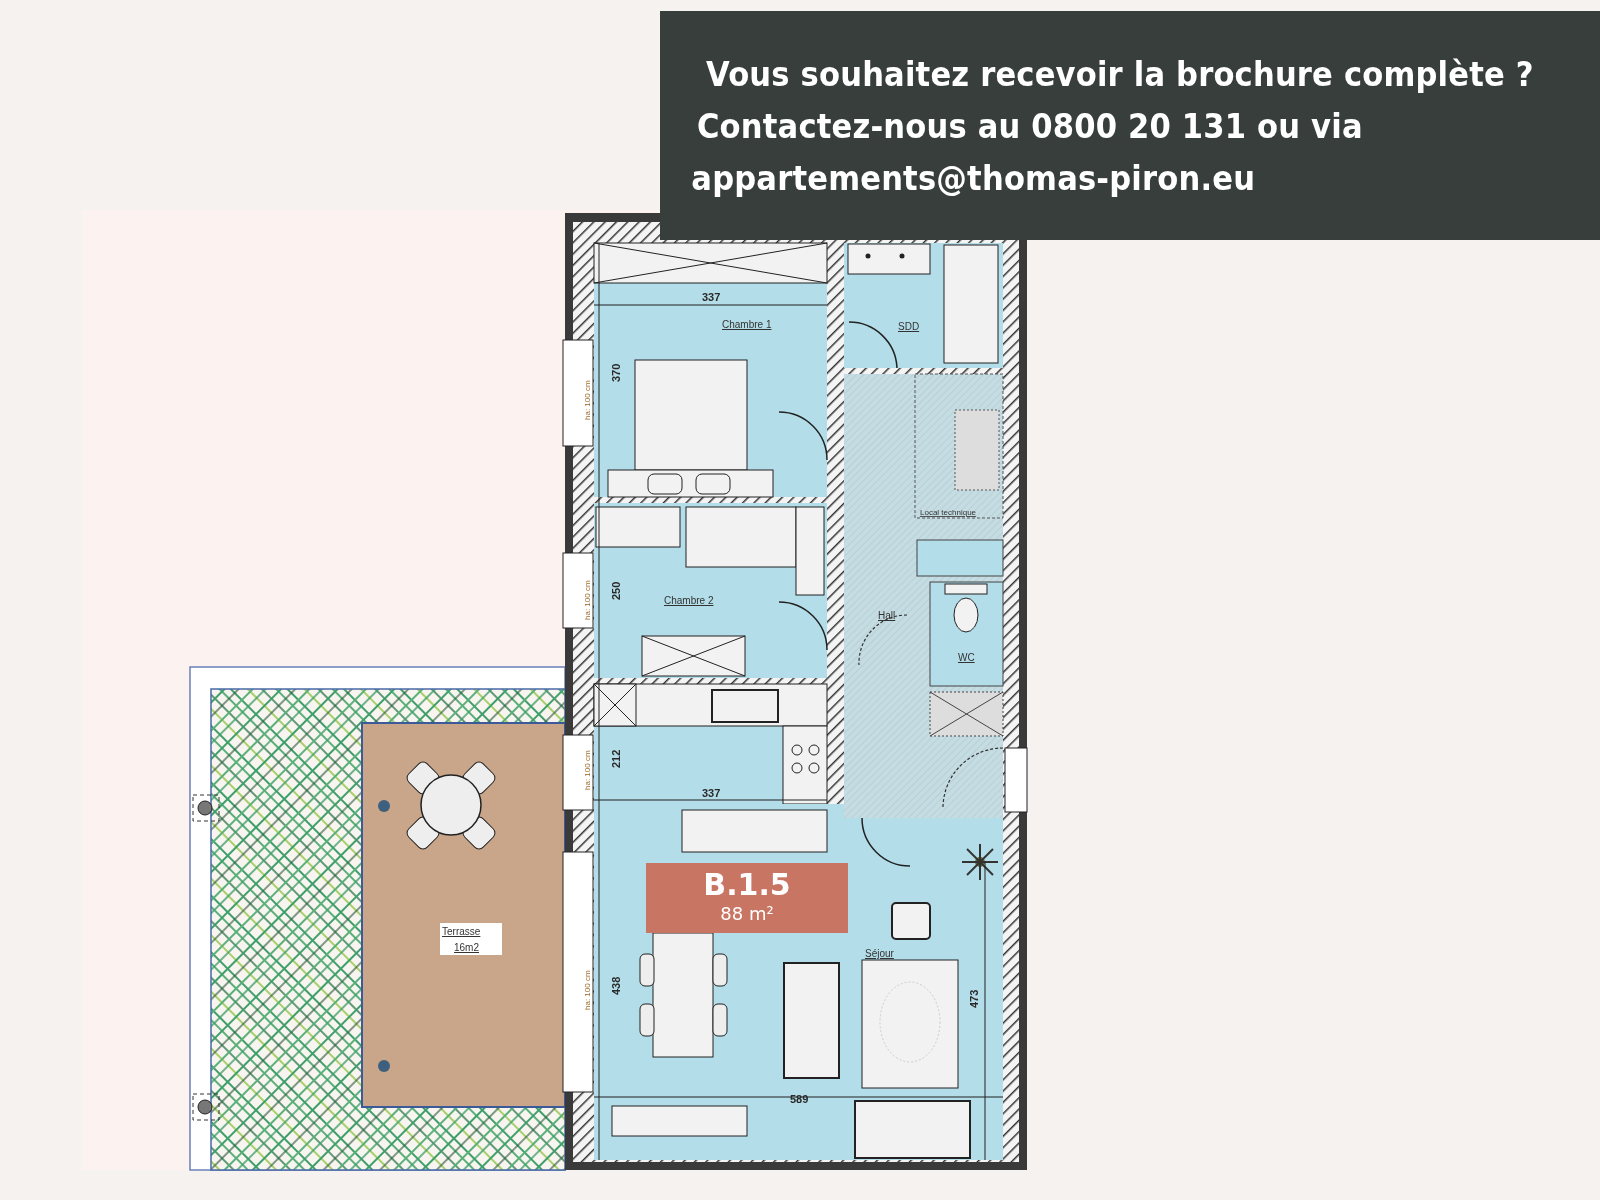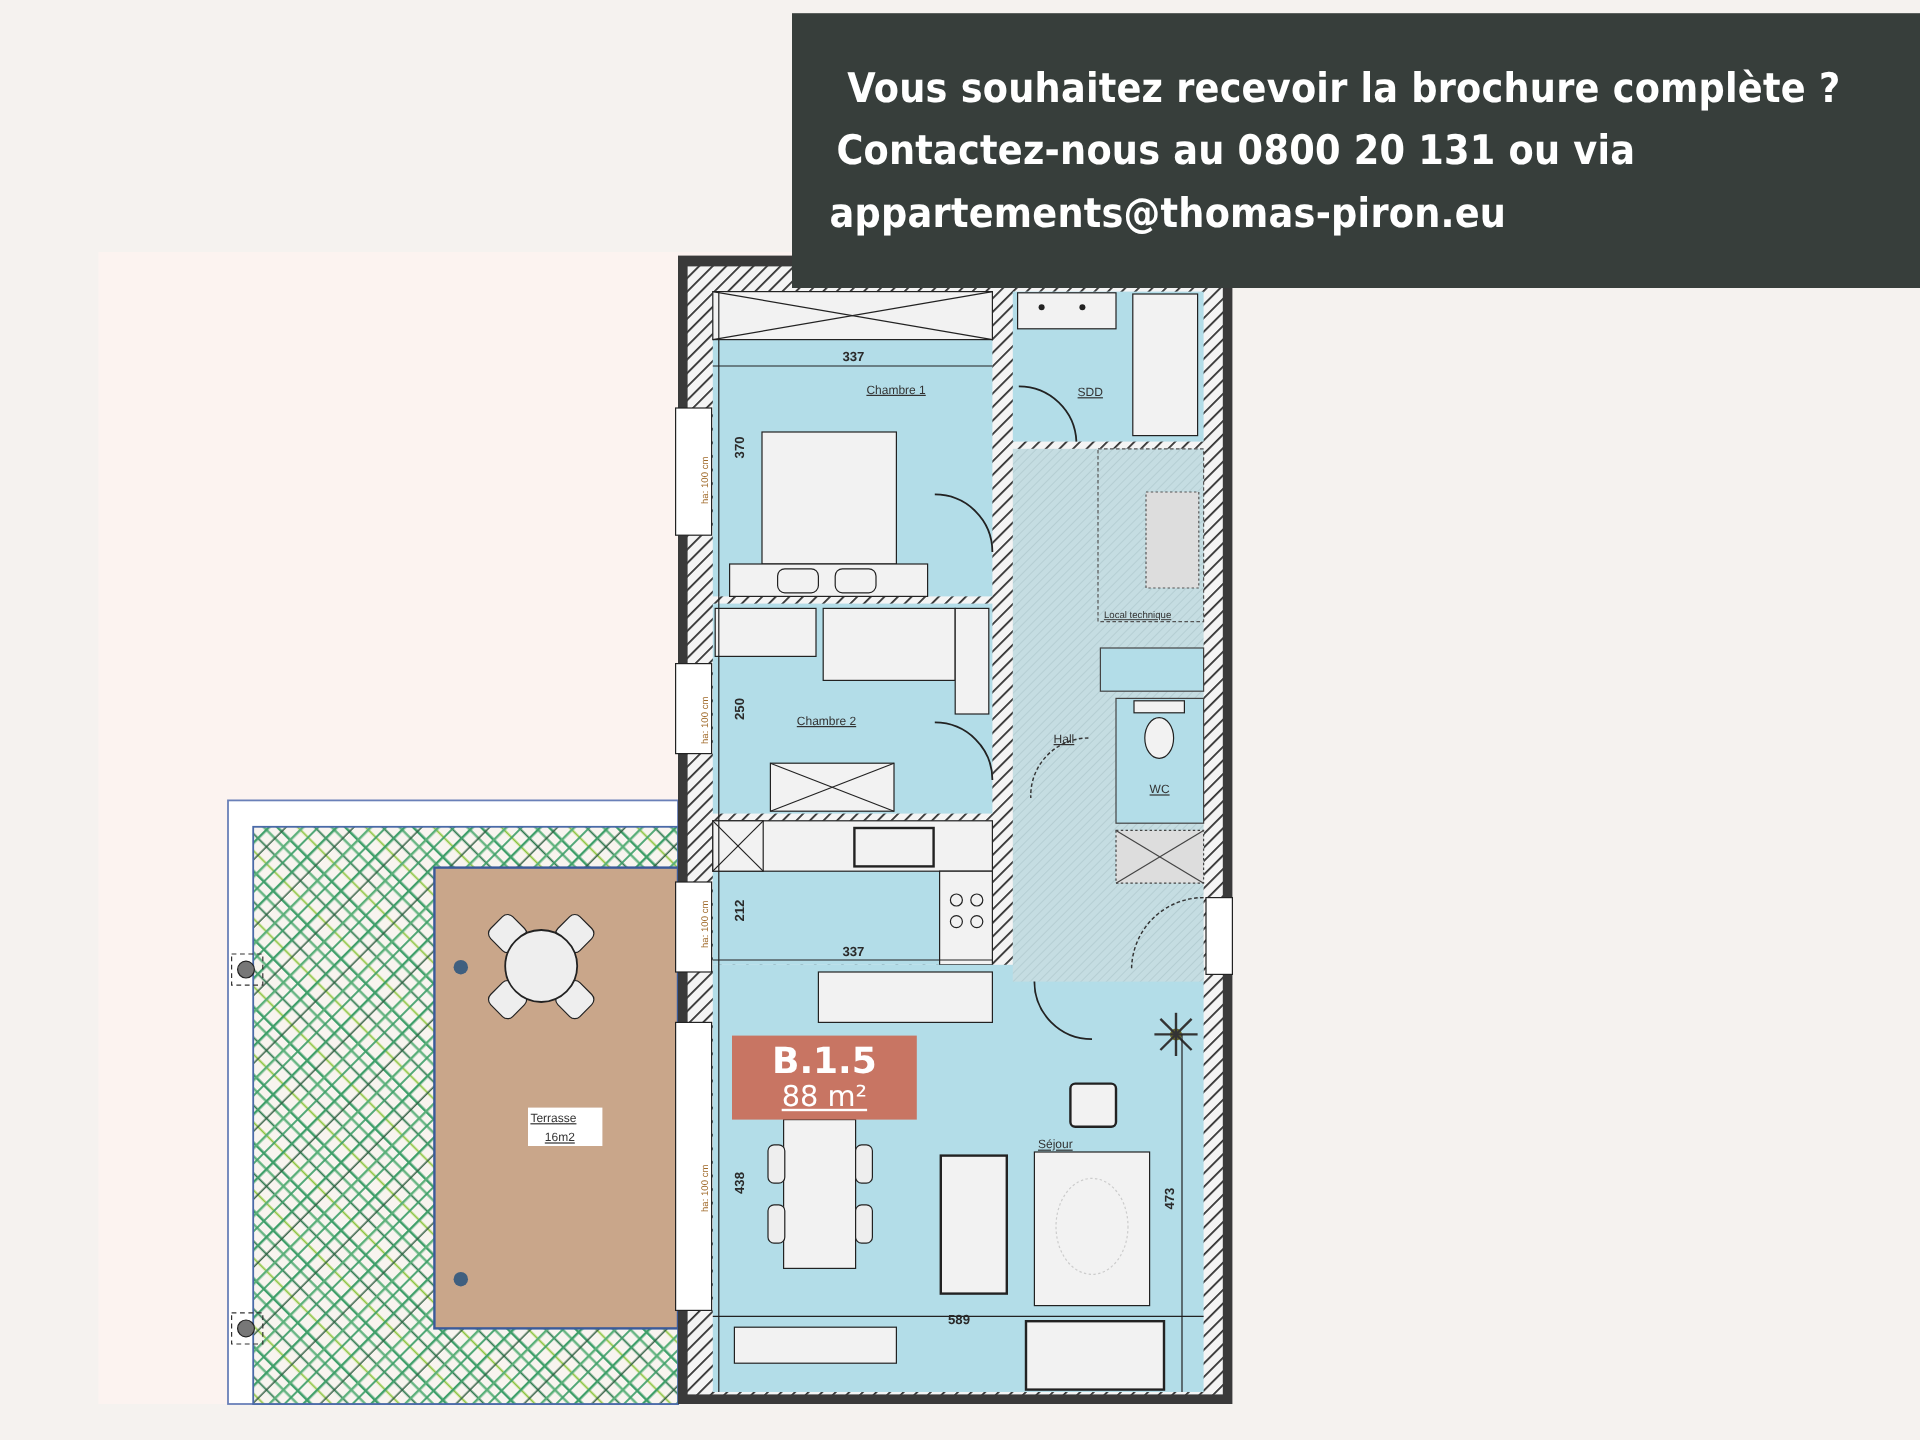--- a/index.html
+++ b/index.html
@@ -3,23 +3,23 @@
 <meta charset="utf-8">
 <style>
   html,body{margin:0;padding:0;}
   body{width:1600px;height:1200px;background:#f5f2ef;position:relative;overflow:hidden;font-family:"Liberation Sans",sans-serif;}
   .plan-bg{position:absolute;left:82px;top:210px;width:930px;height:960px;background:#fcf3f0;}
   .banner{position:absolute;left:660px;top:11px;width:940px;height:229px;background:#373e3b;color:#fff;display:flex;flex-direction:column;justify-content:center;align-items:flex-start;text-align:center;}
   .banner .line{font-family:"DejaVu Sans",sans-serif;font-weight:bold;font-size:34px;line-height:52px;letter-spacing:0.2px;white-space:nowrap;transform:scaleX(0.9);}
   .plan{position:absolute;left:0;top:0;width:1600px;height:1200px;}
   .lbl{font-family:"Liberation Sans",sans-serif;font-size:10px;fill:#333;text-decoration:underline;}
   .dim{font-family:"Liberation Sans",sans-serif;font-size:11px;font-weight:bold;fill:#2a2a2a;}
-  .unit-badge{position:absolute;left:610px;top:863px;width:154px;height:70px;background:#c87563;color:#fff;text-align:center;}
+  .unit-badge{position:absolute;left:646px;top:863px;width:202px;height:70px;background:#c87563;color:#fff;text-align:center;}
   .unit-badge .code{font-family:"DejaVu Sans",sans-serif;font-weight:bold;font-size:30px;line-height:36px;margin-top:4px;}
-  .unit-badge .area{font-family:"DejaVu Sans",sans-serif;font-size:24px;line-height:22px;text-decoration:underline;}
+  .unit-badge .area{font-family:"DejaVu Sans",sans-serif;font-size:18px;line-height:22px;}
 </style>
 </head>
 <body>
 
 <div class="plan-bg"></div>
 
 <svg class="plan" viewBox="0 0 1600 1200" xmlns="http://www.w3.org/2000/svg">
   <defs>
     <pattern id="hatch" width="8" height="8" patternUnits="userSpaceOnUse" patternTransform="rotate(45)">
       <rect width="8" height="8" fill="#f4f4f4"></rect>

